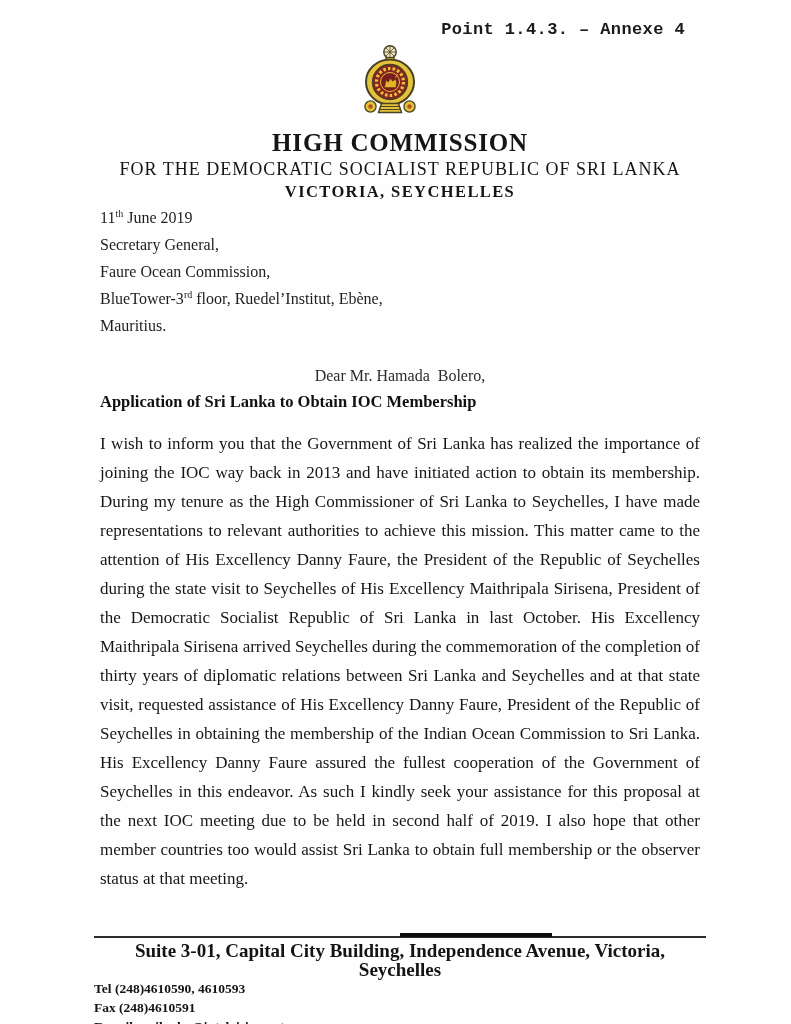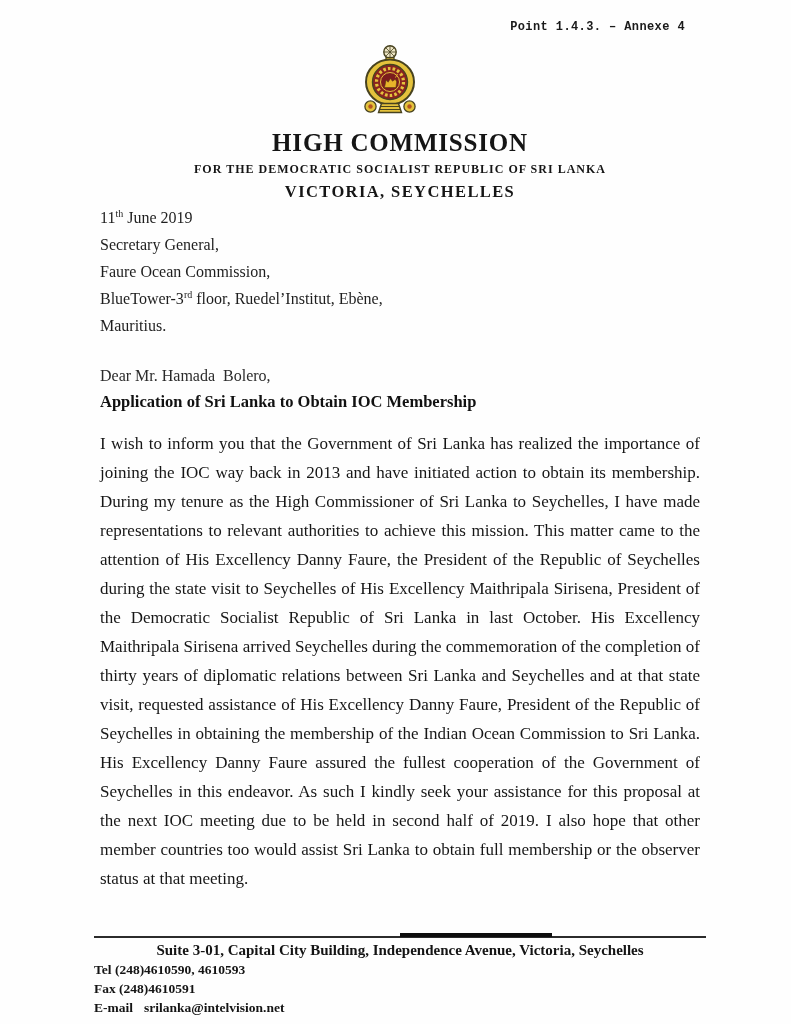--- a/index.html
+++ b/index.html
@@ -11,21 +11,21 @@
     background: #fefefe;
     font-family: "Liberation Serif", serif;
     color: #1e1e1e;
     overflow: hidden;
   }
   .annotation {
     position: absolute;
     top: 20px;
     right: 106px;
     font-family: "Liberation Mono", "DejaVu Sans Mono", monospace;
-    font-size: 12px;
+    font-size: 17px;
     font-weight: 600;
     letter-spacing: 0.4px;
     color: #1a1a1a;
   }
   .emblem {
     position: absolute;
     top: 43px;
     left: 352px;
     width: 76px;
     height: 74px;
@@ -39,23 +39,23 @@
     color: #151515;
   }
   .lh-title {
     font-size: 25px;
     line-height: 27px;
     font-weight: 700;
     letter-spacing: 0.8px;
     text-align: center;
   }
   .lh-subtitle {
-    font-size: 12px;
+    font-size: 18px;
     line-height: 21px;
-    font-weight: 700;
+    font-weight: 400;
     letter-spacing: 1px;
     margin-top: 3px;
   }
   .lh-location {
     font-size: 16.5px;
     line-height: 20px;
     font-weight: 700;
     letter-spacing: 1.4px;
     margin-top: 2px;
   }
@@ -73,20 +73,21 @@
   sup.ord {
     font-size: 10px;
     line-height: 0;
     vertical-align: super;
   }
   .salutation {
     margin-top: 24px;
     line-height: 26px;
     white-space: pre-wrap;
     color: #2b2b2b;
+    text-align: center;
   }
   .subject {
     line-height: 26px;
     font-size: 16.5px;
     font-weight: 700;
     color: #111;
   }
   .body-par {
     margin-top: 14px;
     text-align: justify;
@@ -109,21 +110,21 @@
     position: absolute;
     left: 306px;
     width: 152px;
     height: 4px;
     top: -3px;
     background: #0d0d0d;
   }
   .footer-address {
     margin-top: 3px;
     text-align: center;
-    font-size: 15px;
+    font-size: 19px;
     line-height: 19px;
     font-weight: 700;
     color: #141414;
   }
   .footer-contact {
     display: flex;
     justify-content: center;
     column-gap: 26px;
     font-size: 13.5px;
     line-height: 19px;

